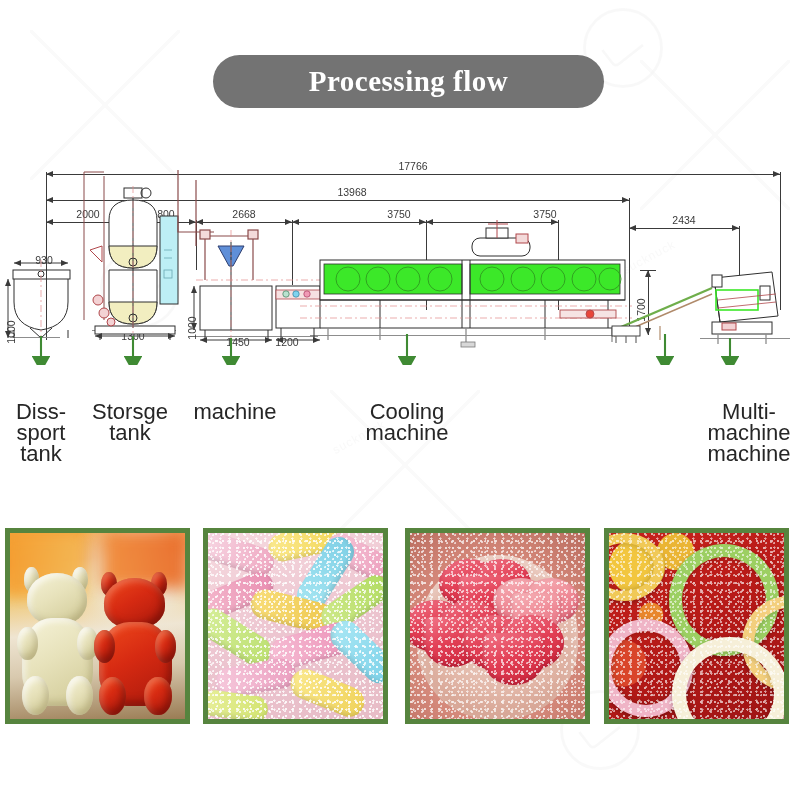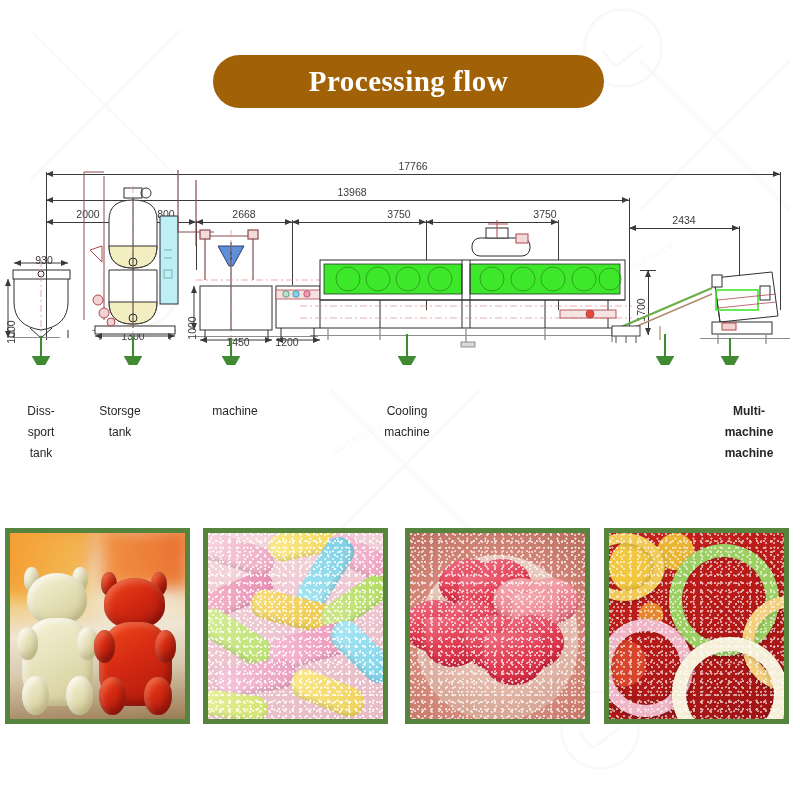--- a/index.html
+++ b/index.html
@@ -30,36 +30,36 @@
       linear-gradient(-45deg,transparent 49.3%,#f6f6f6 49.3%,#f6f6f6 50.7%,transparent 50.7%);
   }
   .wm-text{
     color:#f2f2f2;font-size:12px;letter-spacing:1px;
     transform:rotate(-28deg);white-space:nowrap;
   }
 
   
   .title-pill{
     position:absolute;left:213px;top:55px;width:391px;height:53px;
-    background:#a16207;border-radius:27px;
+    background:#737373;border-radius:27px;
     display:flex;align-items:center;justify-content:center;
   }
   .title-pill span{
     color:#ffffff;font-family:"Liberation Serif", serif;
     font-size:29px;font-weight:700;letter-spacing:.5px;
   }
 
   
   .diagram{position:absolute;left:0;top:150px;width:800px;height:215px;}
   .dwg{position:absolute;left:0;top:0;}
 
   
   .labels{position:absolute;left:0;top:393px;width:800px;height:90px;}
   .lbl{
-    position:absolute;color:#262626;font-size:12px;line-height:21px;
+    position:absolute;color:#262626;font-size:22px;line-height:21px;
     text-align:center;
   }
 
   
   .photos{position:absolute;left:0;top:528px;width:800px;height:200px;}
   .photo{
     position:absolute;top:0;width:185px;height:196px;
     border:5px solid #56843e;box-sizing:border-box;overflow:hidden;
   }
   .ph1{left:5px;}
@@ -431,32 +431,32 @@
       </g>
     </svg>
   </div>
 
   <div class="labels">
     <div class="lbl" style="left:2px;top:8px;width:78px;">
       <div>Diss-</div>
       <div>sport</div>
       <div>tank</div>
     </div>
-    <div class="lbl" style="left:72px;top:8px;width:96px;">
+    <div class="lbl" style="left:82px;top:8px;width:96px;">
       <div>Storsge</div>
       <div>tank</div>
     </div>
     <div class="lbl" style="left:172px;top:8px;width:126px;">
       <div>machine</div>
     </div>
     <div class="lbl" style="left:345px;top:8px;width:124px;">
       <div>Cooling</div>
       <div>machine</div>
     </div>
-    <div class="lbl" style="left:700px;top:8px;width:98px;font-weight:bold;">
+    <div class="lbl" style="left:700px;top:8px;width:98px;">
       <div>Multi-</div>
       <div>machine</div>
       <div>machine</div>
     </div>
   </div>
 
   <div class="photos">
 
     <div class="photo ph1">
       <div class="pimg">

